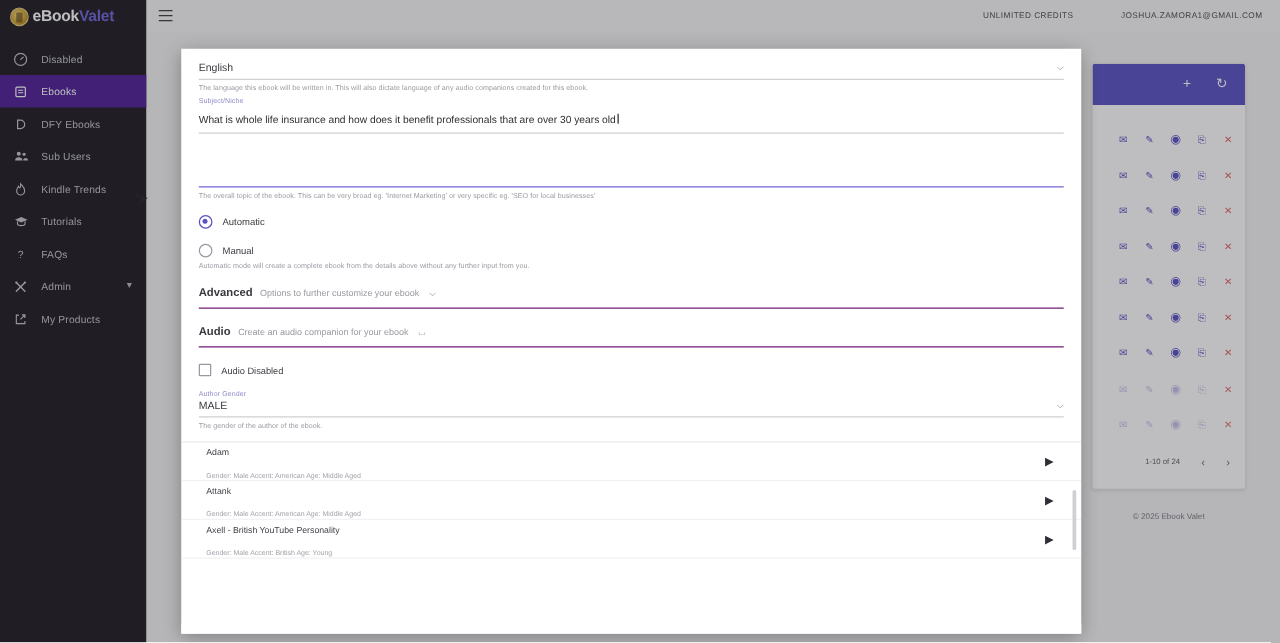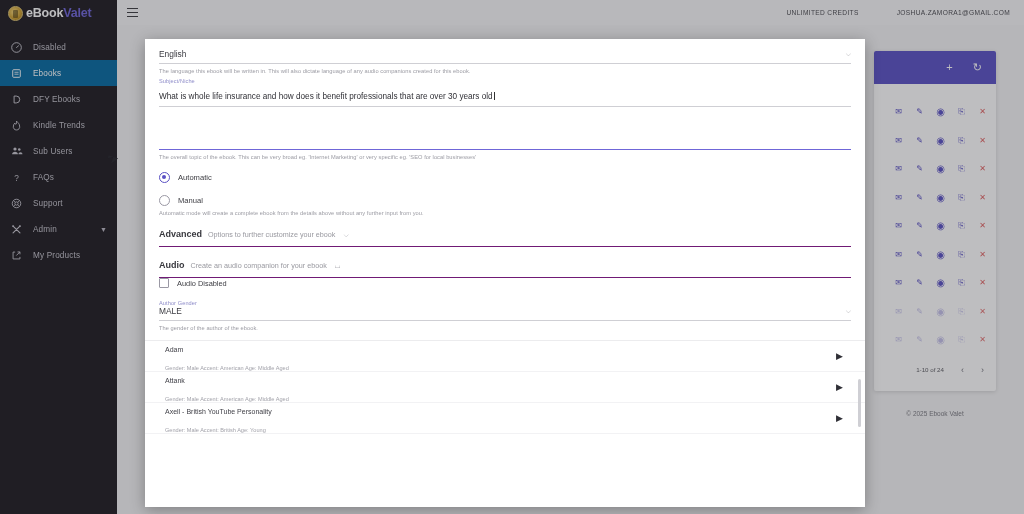--- a/index.html
+++ b/index.html
@@ -48,21 +48,21 @@
   .brand-text .w1 { color: #ffffff; }
   .brand-text .w2 { color: #6d63d6; }
 
   .nav { margin-top: 8px; }
   .nav-item {
     display: flex; align-items: center;
     height: 26px; padding-left: 10px;
     gap: 10px; position: relative;
     cursor: pointer;
   }
-  .nav-item.active { background: #0369a1; }
+  .nav-item.active { background: #4c1d95; }
   .nav-icon {
     width: 13px; height: 13px; flex: none;
     display: flex; align-items: center; justify-content: center;
     color: #c8c6cf; font-size: 10px; line-height: 1;
   }
   .nav-item.active .nav-icon, .nav-item.active .nav-label { color: #ffffff; }
   .nav-label {
     font-size: 8.2px; color: #c3c1ca; letter-spacing: .15px; white-space: nowrap;
   }
   .nav-caret {
@@ -254,21 +254,21 @@
   .section-head {
     display: flex; align-items: baseline; gap: 6px;
     border-bottom: 1px solid #701a75;
     padding-bottom: 7px; margin-top: 13px;
     cursor: pointer;
   }
   .section-title { font-size: 9px; font-weight: bold; color: #38383e; }
   .section-sub { font-size: 7.2px; color: #98989f; }
   .section-chev { font-size: 7px; color: #7a7a82; margin-left: 2px; }
 
-  .check-row { display: flex; align-items: center; gap: 8px; }
+  .check-row { display: flex; align-items: center; gap: 8px; margin-top: 13px; }
   .checkbox {
     width: 10px; height: 10px; border: 1.3px solid #9a98a4; border-radius: 1px;
     flex: none; cursor: pointer;
   }
   .check-label { font-size: 7.4px; color: #3c3c42; }
 
   
   .voice-panel {
     margin: 9px -14px 0 -14px;
     border-top: 1px solid #ececee;
@@ -342,59 +342,58 @@
         <span class="nav-icon">
           <svg width="11" height="11" viewBox="0 0 16 16">
               <path d="M4.5 3h3.2a5 5 0 0 1 0 10H4.5z" fill="none" stroke="currentColor" stroke-width="1.4"></path>
             </svg>
         </span>
         <span class="nav-label">DFY Ebooks</span>
       </div>
 
       <div class="nav-item">
         <span class="nav-icon">
-          <svg width="11" height="11" viewBox="0 0 16 16">
-              <path d="M8 1.5c2.5 3 4.5 4.3 4.5 7.3A4.5 4.5 0 0 1 8 14.5 4.5 4.5 0 0 1 3.5 8.8c0-2 1-3 2-4.3.3 1.2 1 1.8 1.6 1.8.9 0 .9-2.5.9-4.8z" fill="none" stroke="currentColor" stroke-width="1.3"></path>
-            </svg>
-        </span>
-        <span class="nav-label">Kindle Trends</span>
-      </div>
-
-      <div class="nav-item">
-        <span class="nav-icon">
           <svg width="12" height="12" viewBox="0 0 18 16">
               <circle cx="6" cy="5" r="2.4" fill="currentColor"></circle>
               <circle cx="12.4" cy="5.6" r="1.9" fill="currentColor"></circle>
               <path d="M1.6 13c0-2.4 2-3.7 4.4-3.7S10.4 10.6 10.4 13z" fill="currentColor"></path>
               <path d="M11.2 13c0-1.9 1.3-3 3-3s3 1.1 3 3z" fill="currentColor"></path>
             </svg>
         </span>
         <span class="nav-label">Sub Users</span>
       </div>
 
+      <div class="nav-item">
+        <span class="nav-icon">
+          <svg width="11" height="11" viewBox="0 0 16 16">
+              <path d="M8 1.5c2.5 3 4.5 4.3 4.5 7.3A4.5 4.5 0 0 1 8 14.5 4.5 4.5 0 0 1 3.5 8.8c0-2 1-3 2-4.3.3 1.2 1 1.8 1.6 1.8.9 0 .9-2.5.9-4.8z" fill="none" stroke="currentColor" stroke-width="1.3"></path>
+            </svg>
+        </span>
+        <span class="nav-label">Kindle Trends</span>
+      </div>
+
+      <div class="nav-item">
+        <span class="nav-icon">
+          <svg width="12" height="12" viewBox="0 0 18 16">
+              <path d="M9 3 1.5 6.3 9 9.6l7.5-3.3z" fill="currentColor"></path>
+              <path d="M4.5 8v3.3c0 1 2 1.9 4.5 1.9s4.5-.9 4.5-1.9V8" fill="none" stroke="currentColor" stroke-width="1.3"></path>
+            </svg>
+        </span>
+        <span class="nav-label">Tutorials</span>
+      </div>
 
       <div class="nav-item">
         <span class="nav-icon">
           <svg width="11" height="11" viewBox="0 0 16 16">
               <text x="8" y="12.5" font-size="12" font-family="Liberation Sans, sans-serif" text-anchor="middle" fill="currentColor">?</text>
             </svg>
         </span>
         <span class="nav-label">FAQs</span>
       </div>
 
-      <div class="nav-item">
-        <span class="nav-icon">
-          <svg width="11" height="11" viewBox="0 0 16 16">
-              <circle cx="8" cy="8" r="6.2" fill="none" stroke="currentColor" stroke-width="1.3"></circle>
-              <circle cx="8" cy="8" r="2.4" fill="none" stroke="currentColor" stroke-width="1.3"></circle>
-              <path d="M3.6 3.6 6.2 6.2M12.4 3.6 9.8 6.2M3.6 12.4 6.2 9.8M12.4 12.4 9.8 9.8" stroke="currentColor" stroke-width="1.1"></path>
-            </svg>
-        </span>
-        <span class="nav-label">Support</span>
-      </div>
 
       <div class="nav-item">
         <span class="nav-icon">
           <svg width="11" height="11" viewBox="0 0 16 16">
               <path d="M3 3l10 10M13 3 3 13" stroke="currentColor" stroke-width="1.7" stroke-linecap="round"></path>
               <circle cx="3" cy="3" r="1.3" fill="currentColor"></circle>
               <circle cx="13" cy="3" r="1.3" fill="currentColor"></circle>
             </svg>
         </span>
         <span class="nav-label">Admin</span>

